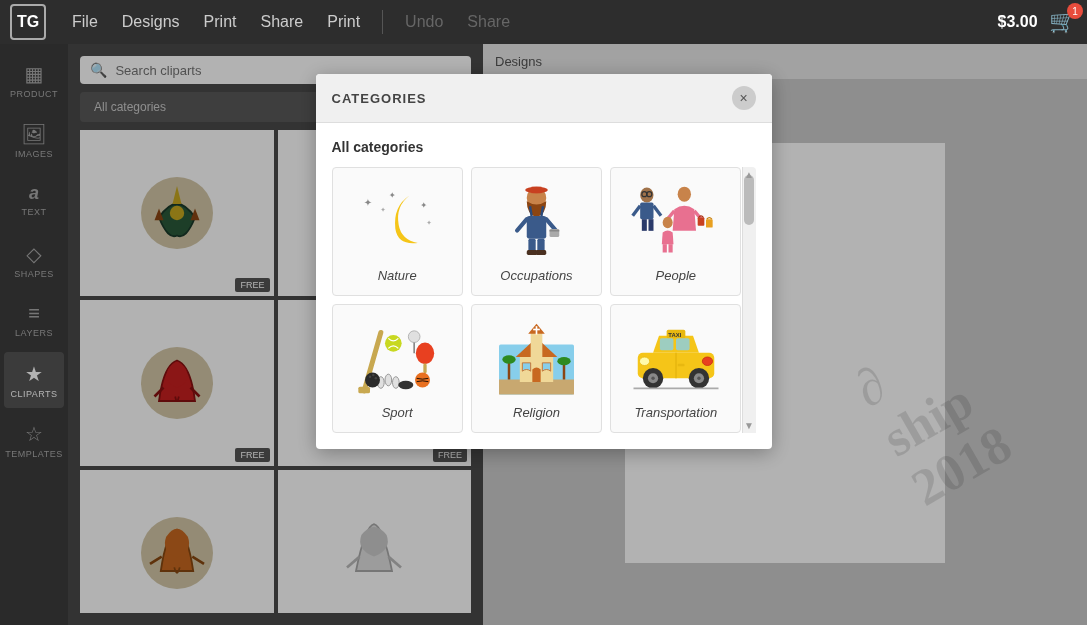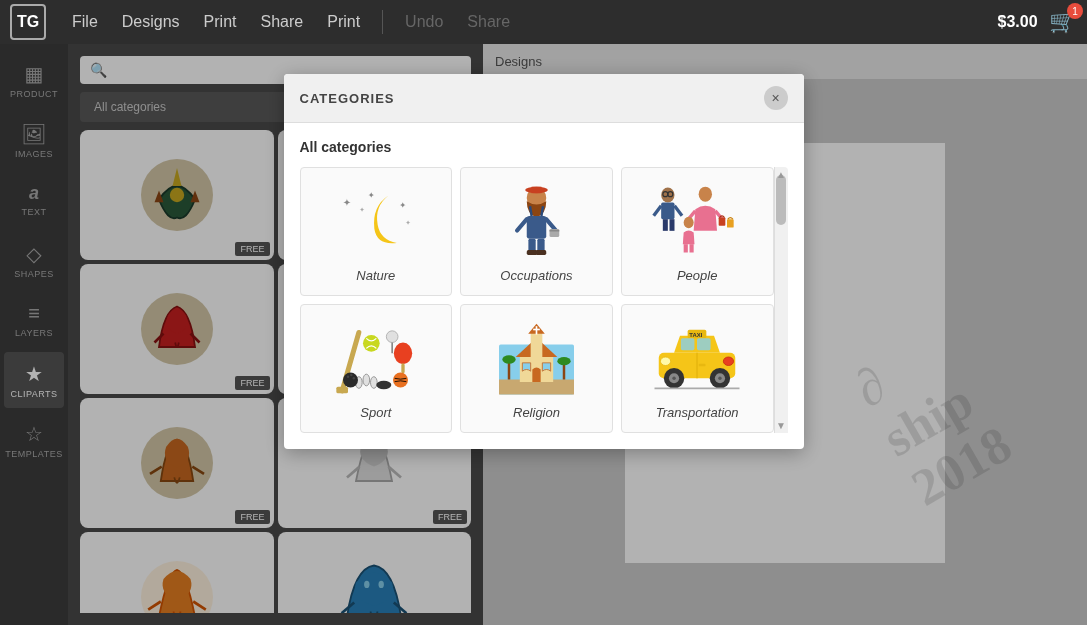--- a/index.html
+++ b/index.html
@@ -76,23 +76,23 @@
       width: 32px; height: 30px; border-radius: 4px; cursor: pointer;
       font-size: 14px; display: flex; align-items: center; justify-content: center;
     }
 
     
     .clipart-grid {
       display: grid; grid-template-columns: 1fr 1fr;
       gap: 4px; overflow-y: auto; flex: 1;
     }
     .clipart-item {
-      background: #fff; position: relative; height: 130px;
+      background: #fff; position: relative; height: 166px;
       display: flex; align-items: center; justify-content: center;
-      cursor: pointer; border-radius: 8px; text-decoration: underline;
+      cursor: pointer; border-radius: 0; text-decoration: underline;
     }
     .clipart-item .free-badge {
       position: absolute; bottom: 4px; right: 4px;
       background: #555; color: #fff; font-size: 9px; padding: 2px 5px;
       border-radius: 2px;
     }
 
     
     .canvas-area {
       flex: 1; background: #c8c8c8; position: relative; overflow: hidden;
@@ -113,21 +113,21 @@
     }
 
     
     .modal-overlay {
       position: absolute; top: 0; left: 0; right: 0; bottom: 0;
       background: rgba(0,0,0,0.3); z-index: 100;
       display: flex; align-items: flex-start; justify-content: center;
       padding-top: 30px;
     }
     .modal {
-      background: #fff; width: 520px; border-radius: 4px;
+      background: #fff; width: 456px; border-radius: 4px;
       box-shadow: 0 4px 20px rgba(0,0,0,0.3);
       overflow: hidden;
     }
     .modal-header {
       background: #f0f0f0; padding: 12px 16px;
       display: flex; align-items: center; justify-content: space-between;
       border-bottom: 1px solid #ddd;
     }
     .modal-title { font-size: 13px; font-weight: bold; color: #444; letter-spacing: 1px; }
     .modal-close {
@@ -207,20 +207,21 @@
     </div>
     <div class="sidebar-item">
       <span class="sidebar-icon">☆</span>
       <span class="sidebar-label">TEMPLATES</span>
     </div>
   </div>
 
   <div class="left-panel">
     <div class="search-bar">
       <span class="search-icon">🔍</span>
+      <input class="search-input" type="text" placeholder="Search cliparts" style="">
     </div>
     <div class="category-bar">
       <select class="category-select">
         <option>All categories</option>
       </select>
       <button class="category-arrow-btn">▶</button>
     </div>
 
     <div class="clipart-grid">
 

